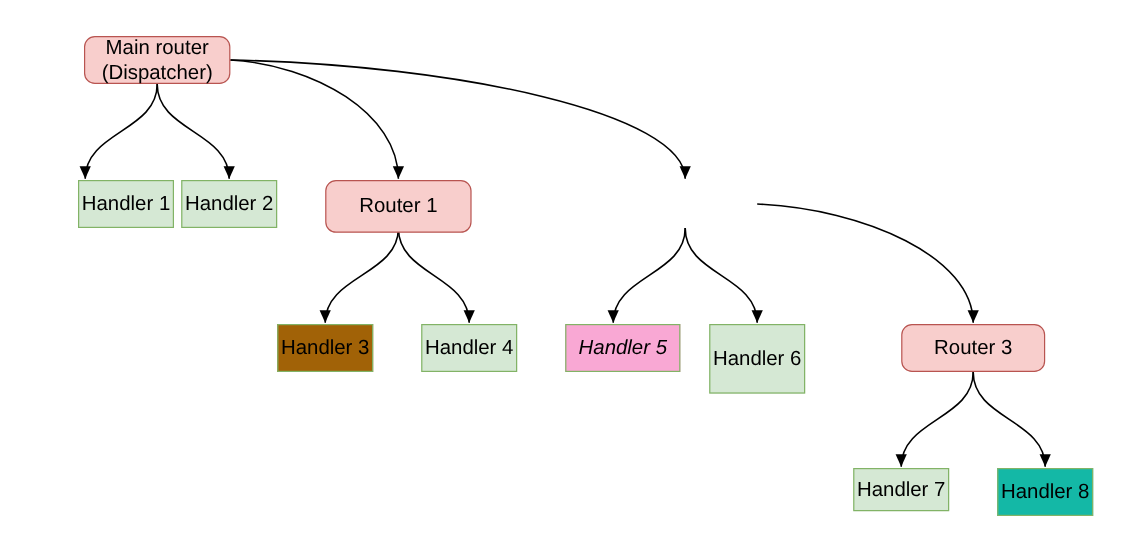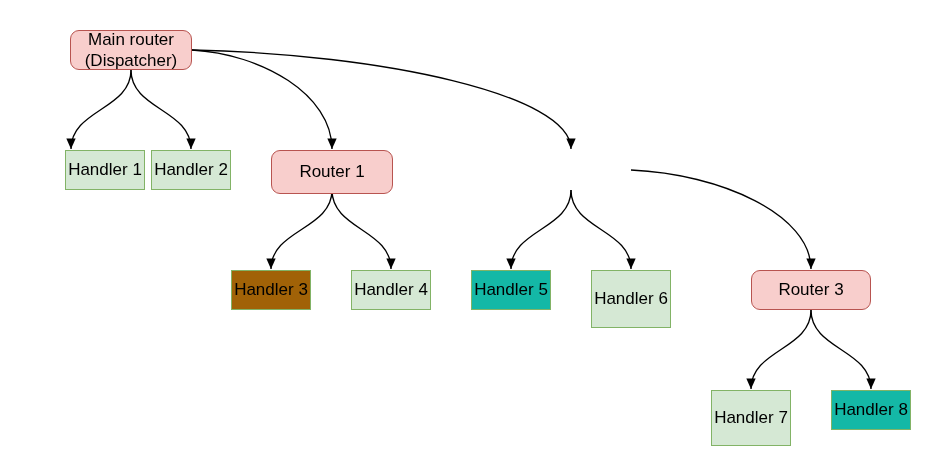--- a/index.html
+++ b/index.html
@@ -62,18 +62,18 @@
       <path d="M 811 310 C 811 349.5, 751 349.5, 751 389" fill="none" stroke="#000000" stroke-width="1.3" marker-end="url(#arrow)"></path>
       <path d="M 811 310 C 811 349.5, 871 349.5, 871 389" fill="none" stroke="#000000" stroke-width="1.3" marker-end="url(#arrow)"></path>
     </svg>
     <div class="node router" style="left: 70px; top: 30px; width: 122px; height: 40px; background: rgb(248, 206, 204); border: 1.3px solid rgb(184, 84, 80);"><span>Main router
 (Dispatcher)</span></div>
     <div class="node handler" style="left: 31px; top: 150px; width: 80px; height: 40px; background: rgb(213, 232, 212); border: 1.3px solid rgb(130, 179, 102); margin-left: 34px;"><span>Handler 1</span></div>
     <div class="node handler" style="left: 151px; top: 150px; width: 80px; height: 40px; background: rgb(213, 232, 212); border: 1.3px solid rgb(130, 179, 102);"><span>Handler 2</span></div>
     <div class="node router" style="left: 271px; top: 150px; width: 122px; height: 44px; background: rgb(248, 206, 204); border: 1.3px solid rgb(184, 84, 80);"><span>Router 1</span></div>
     <div class="node handler" style="left: 231px; top: 270px; width: 80px; height: 40px; background: #a16207; border: 1.3px solid rgb(130, 179, 102);"><span>Handler 3</span></div>
     <div class="node handler" style="left: 351px; top: 270px; width: 80px; height: 40px; background: rgb(213, 232, 212); border: 1.3px solid rgb(130, 179, 102);"><span>Handler 4</span></div>
-    <div class="node handler" style="left: 471px; top: 270px; width: 80px; height: 40px; background: #14b8a6; border: 1.3px solid rgb(130, 179, 102);"><span>Handler 5</span></div>
+    <div class="node handler" style="left: 471px; top: 270px; width: 96px; height: 40px; background: #f9a8d4; border: 1.3px solid rgb(130, 179, 102); font-style: italic;"><span>Handler 5</span></div>
     <div class="node handler" style="left: 591px; top: 270px; width: 80px; height: 58px; background: rgb(213, 232, 212); border: 1.3px solid rgb(130, 179, 102);"><span>Handler 6</span></div>
     <div class="node router" style="left: 751px; top: 270px; width: 120px; height: 40px; background: rgb(248, 206, 204); border: 1.3px solid rgb(184, 84, 80);"><span>Router 3</span></div>
-    <div class="node handler" style="left: 711px; top: 390px; width: 80px; height: 56px; background: rgb(213, 232, 212); border: 1.3px solid rgb(130, 179, 102);"><span>Handler 7</span></div>
+    <div class="node handler" style="left: 711px; top: 390px; width: 80px; height: 36px; background: rgb(213, 232, 212); border: 1.3px solid rgb(130, 179, 102);"><span>Handler 7</span></div>
     <div class="node handler" style="left: 831px; top: 390px; width: 80px; height: 40px; background: #14b8a6; border: 1.3px solid rgb(130, 179, 102);"><span>Handler 8</span></div>
   </div>
 
 </body></html>

